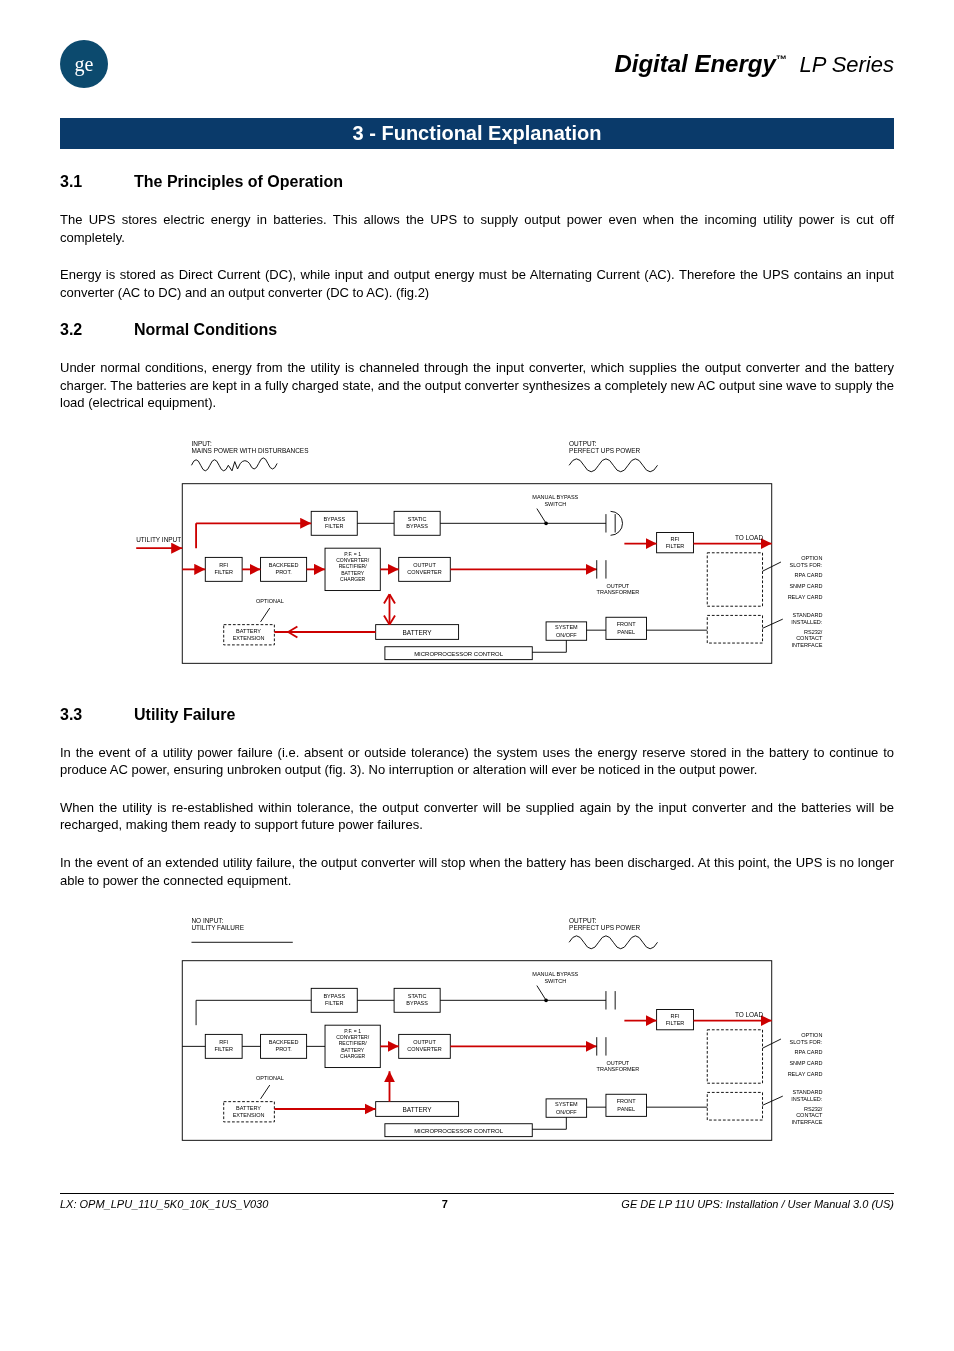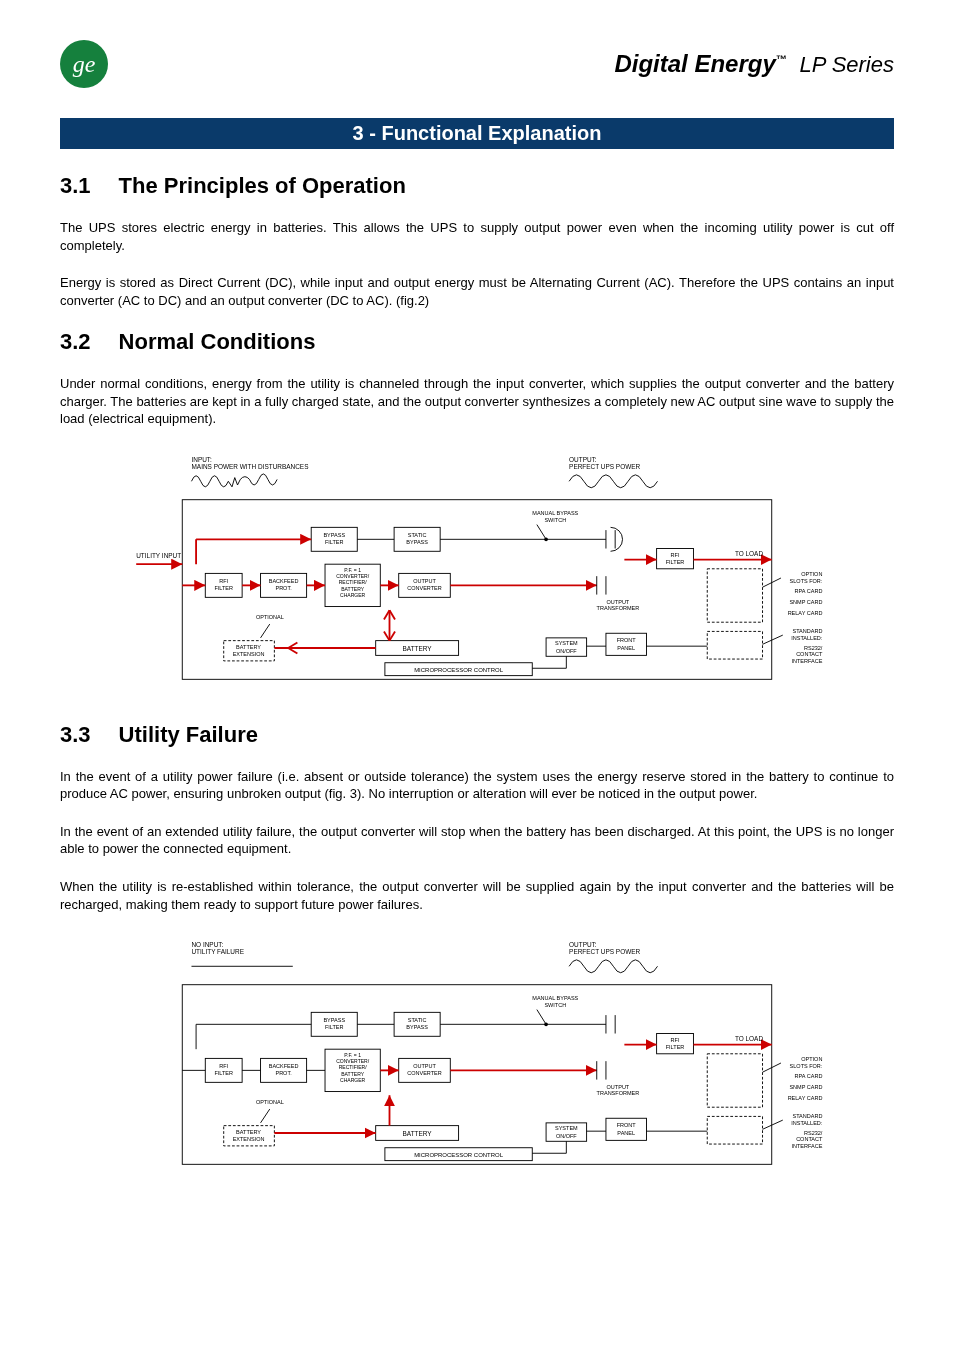--- a/index.html
+++ b/index.html
@@ -1,24 +1,24 @@
 <!DOCTYPE html>
 <html><head>
 <meta charset="utf-8">
 <style>
   * { box-sizing: border-box; margin: 0; padding: 0; }
   body { background: #fff; font-family: Arial, Helvetica, sans-serif; color: #000; width: 954px; margin: 0 auto; }
   .page { padding: 40px 60px 30px 60px; }
   .header { display: flex; justify-content: space-between; align-items: center; margin-bottom: 30px; }
-  .logo { width: 48px; height: 48px; border-radius: 50%; background: #15803d; display: flex; align-items: center; justify-content: center; color: #fff; font-style: italic; font-family: Georgia, serif; font-size: 24px; }
+  .logo { width: 48px; height: 48px; border-radius: 50%; background: #0c4a6e; display: flex; align-items: center; justify-content: center; color: #fff; font-family: Georgia, serif; font-size: 20px; }
   .brand { font-style: italic; font-weight: bold; font-size: 24px; }
   .brand .tm { font-size: 11px; vertical-align: super; }
   .brand .series { font-weight: normal; font-size: 22px; margin-left: 6px; margin-top: 16px; }
   .chapter-bar { background: #0a3a6a; color: #fff; text-align: center; font-size: 20px; font-weight: bold; padding: 4px 2px; margin-bottom: 24px; }
-  h2.section { font-size: 22px; font-weight: bold; margin: 14px 0 6px 0; display: flex; gap: 28px; }
+  h2.section { font-size: 16px; font-weight: bold; margin: 14px 0 6px 0; display: flex; gap: 44px; }
   h2.section .num { min-width: 30px; }
   p.body { font-size: 13px; line-height: 1.35; text-align: justify; margin: 20px 0; }
   .fig-caption { text-align: center; font-style: italic; font-size: 13px; margin: 6px 0 12px 0; }
   .diagram-wrap { display: flex; justify-content: center; margin-top: 8px; }
   svg.diagram { display: block; }
   .footer-line { border-top: 1px solid #000; margin-top: 24px; padding-top: 4px; display: flex; justify-content: space-between; font-style: italic; font-size: 11px; }
   .footer-line .center { font-weight: bold; font-style: normal; }
 </style>
 </head>
 <body>
@@ -145,22 +145,22 @@
       <line x1="690" y1="150" x2="710" y2="140" stroke="#000"></line>
       <line x1="690" y1="212" x2="712" y2="202" stroke="#000"></line>
     </svg>
   </div>
 
   <h2 class="section">
     <span class="num">3.3</span>
     <span>Utility Failure</span>
   </h2>
   <p class="body">In  the  event  of  a  utility  power  failure  (i.e.  absent  or  outside  tolerance)  the  system  uses  the  energy  reserve stored  in  the  battery  to  continue  to  produce  AC  power,  ensuring  unbroken  output  (fig.  3).  No  interruption  or alteration will ever be noticed in the output power.</p>
+  <p class="body">When  the  utility  is  re-established  within  tolerance,  the  output  converter  will  be  supplied  again  by  the  input converter and the batteries will be recharged, making them ready to support future power failures.</p>
   <p class="body">In the event of an extended utility failure, the output converter will stop when the battery has been discharged. At this point, the UPS is no longer able to power the connected equipment.</p>
-  <p class="body">When  the  utility  is  re-established  within  tolerance,  the  output  converter  will  be  supplied  again  by  the  input converter and the batteries will be recharged, making them ready to support future power failures.</p>
 
   <div class="diagram-wrap">
     <svg class="diagram" viewBox="0 0 760 280" width="700" height="260">
       <defs>
         <marker id="ah3" markerWidth="8" markerHeight="8" refX="6" refY="3" orient="auto">
             <path d="M0,0 L6,3 L0,6 Z" fill="#c00"></path>
           </marker>
       </defs>
       <rect x="60" y="55" width="640" height="195" fill="none" stroke="#000" stroke-width="1"></rect>
       <text x="70" y="14" font-size="7">NO INPUT:</text>
@@ -230,14 +230,19 @@
       <text x="755" y="180" font-size="6" text-anchor="end">RELAY CARD</text>
       <rect x="630" y="130" width="60" height="58" fill="none" stroke="#000" stroke-dasharray="3,2"></rect>
       <text x="755" y="200" font-size="6" text-anchor="end"><tspan x="755" dy="0">STANDARD</tspan><tspan x="755" dy="7">INSTALLED:</tspan></text>
       <text x="755" y="218" font-size="6" text-anchor="end"><tspan x="755" dy="0">RS232/</tspan><tspan x="755" dy="7">CONTACT</tspan><tspan x="755" dy="7">INTERFACE</tspan></text>
       <rect x="630" y="198" width="60" height="30" fill="none" stroke="#000" stroke-dasharray="3,2"></rect>
       <line x1="690" y1="150" x2="710" y2="140" stroke="#000"></line>
       <line x1="690" y1="212" x2="712" y2="202" stroke="#000"></line>
     </svg>
   </div>
 
+  <div class="footer-line">
+    <span>LX: OPM_LPU_11U_5K0_10K_1US_V030</span>
+    <span class="center">7</span>
+    <span>GE DE LP 11U UPS: Installation / User Manual 3.0 (US)</span>
+  </div>
 
 </div>
 
 </body></html>

